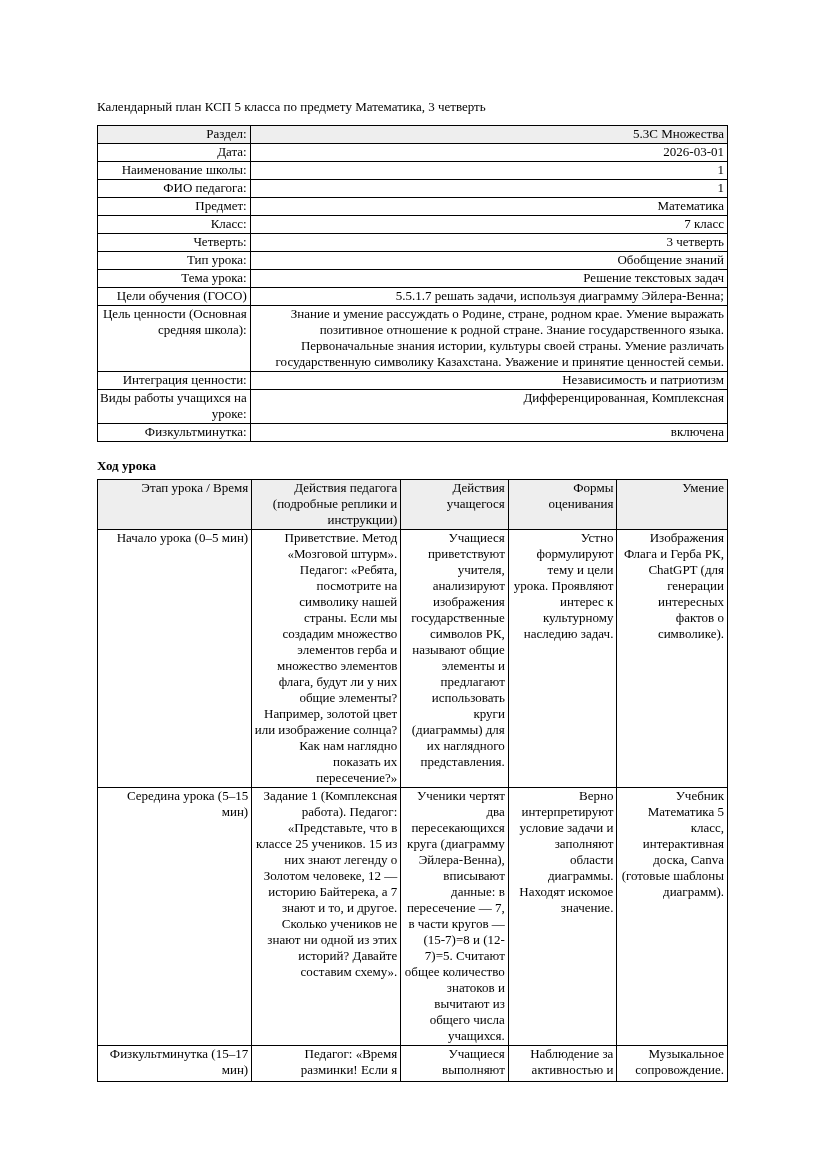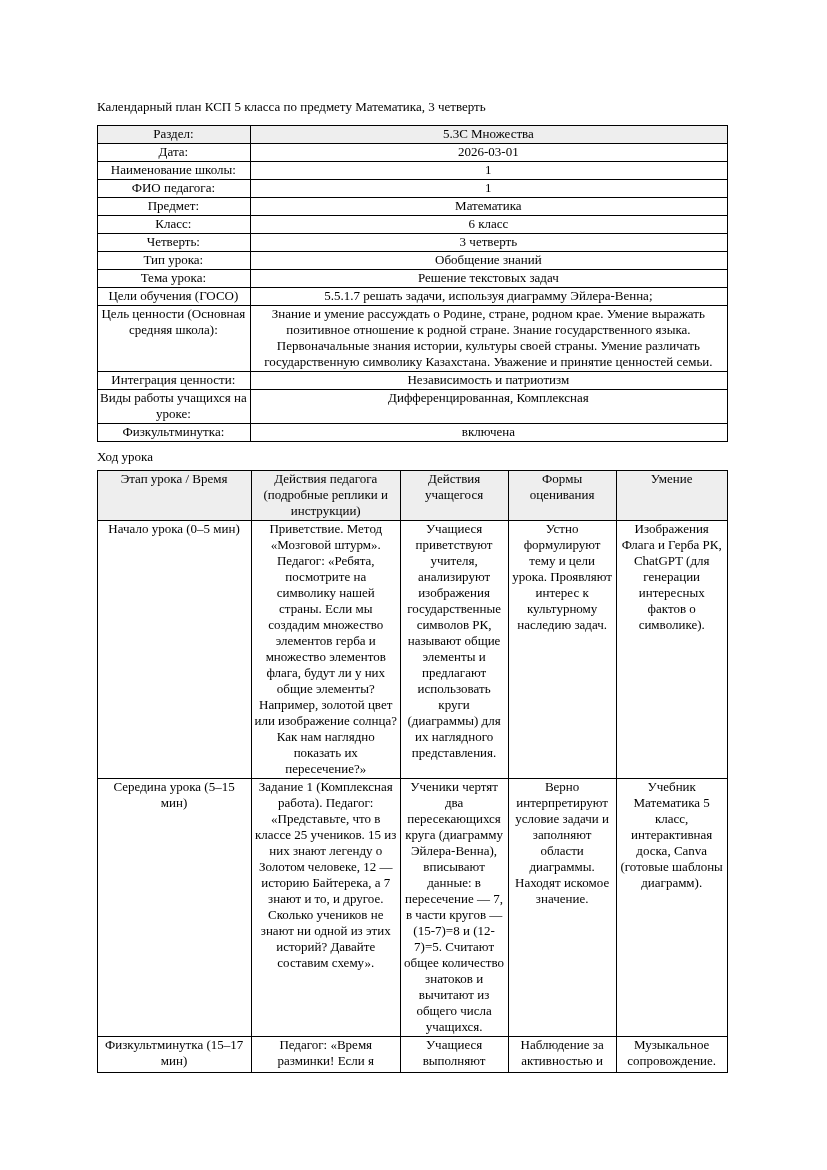--- a/index.html
+++ b/index.html
@@ -33,33 +33,33 @@
     border-collapse: collapse;
     table-layout: fixed;
     width: 631px;
   }
   td, th {
     border: 1px solid #000000;
     padding: 0 3px 1px 2px;
     vertical-align: top;
     line-height: 16px;
     font-weight: normal;
-    text-align: center;
+    text-align: right;
     overflow: hidden;
     word-wrap: break-word;
   }
   .hdr-bg {
     background: #eeeeee;
   }
   .info-col-label { width: 152px; }
   .info-col-value { width: 475px; }
   .section-heading {
-    margin: 7px 0 5px 0;
+    margin: 16px 0 5px 0;
     font-size: 13px;
-    font-weight: normal;
+    font-weight: bold;
     line-height: 16px;
   }
   .lesson-col-1 { width: 152px; }
   .lesson-col-2 { width: 147px; }
   .lesson-col-3 { width: 106px; }
   .lesson-col-4 { width: 107px; }
   .lesson-col-5 { width: 109px; }
   .lesson-table .clipped-row td {
     height: 34px;
     overflow: hidden;
@@ -95,21 +95,21 @@
         <tr>
           <td>ФИО педагога:</td>
           <td>1</td>
         </tr>
         <tr>
           <td>Предмет:</td>
           <td>Математика</td>
         </tr>
         <tr>
           <td>Класс:</td>
-          <td>6 класс</td>
+          <td>7 класс</td>
         </tr>
         <tr>
           <td>Четверть:</td>
           <td>3 четверть</td>
         </tr>
         <tr>
           <td>Тип урока:</td>
           <td>Обобщение знаний</td>
         </tr>
         <tr>

